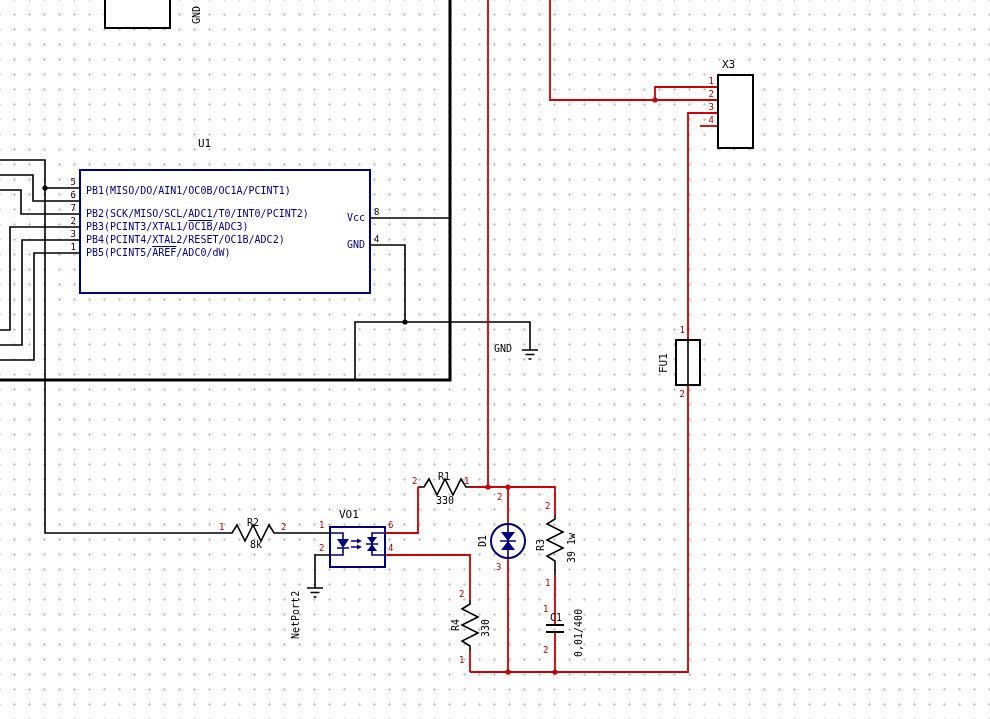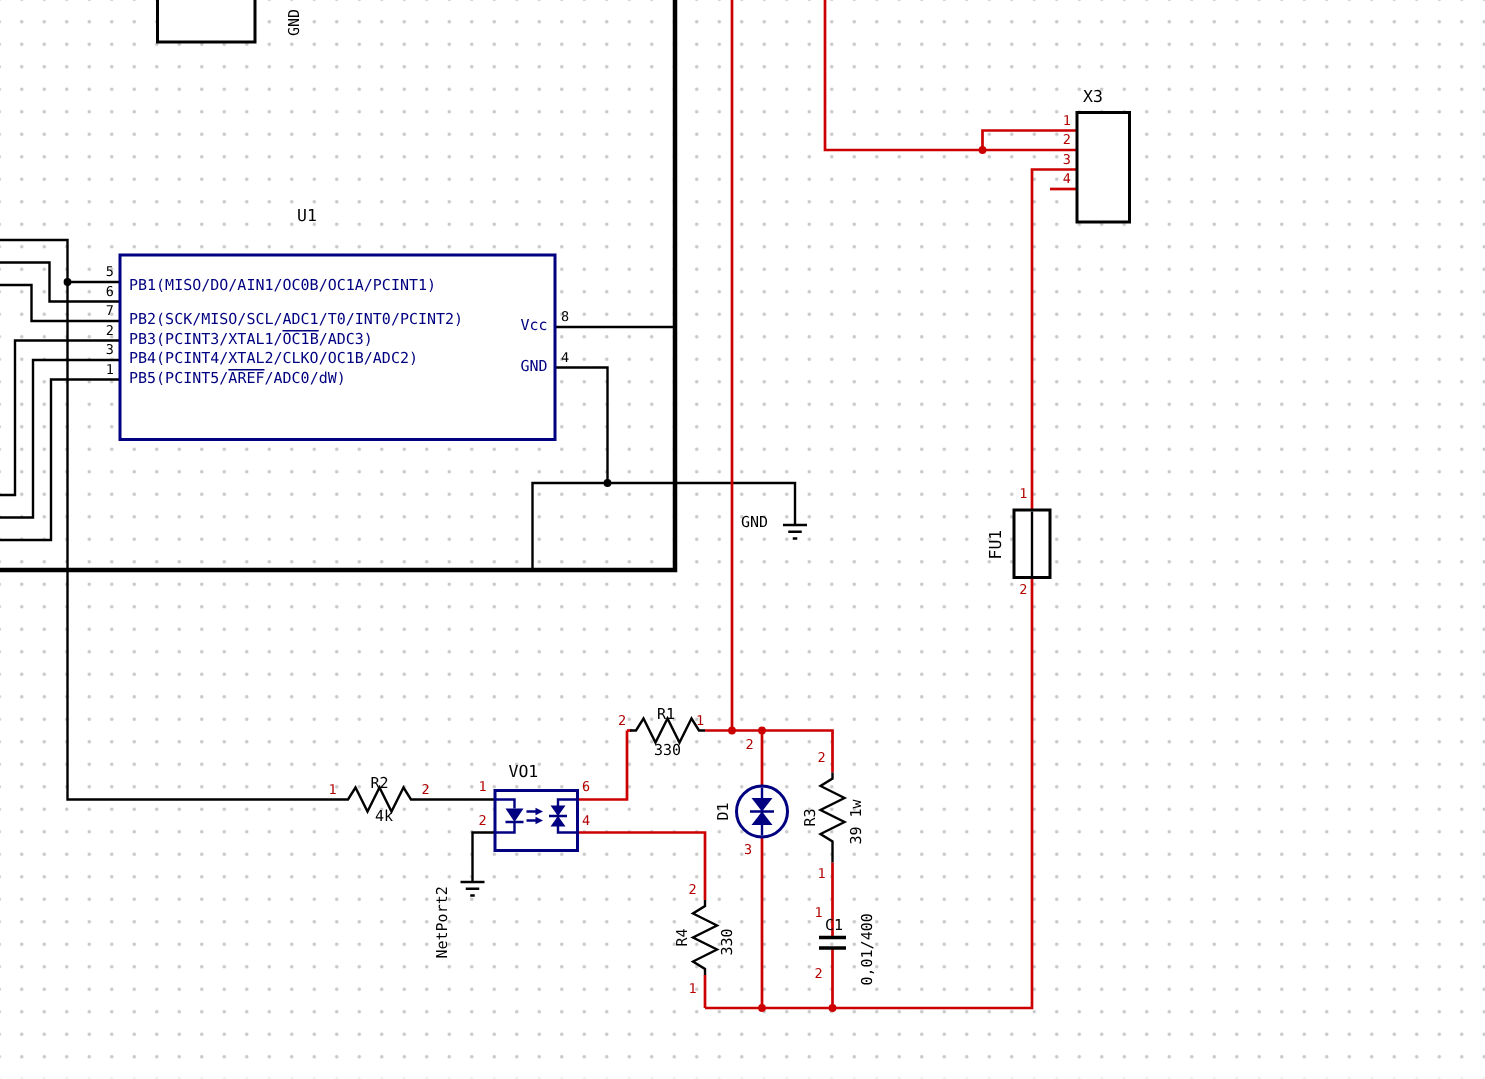--- a/index.html
+++ b/index.html
@@ -151,21 +151,21 @@
   <div class="pn pnb ra" style="left:60px;top:177px;width:16px">5</div>
   <div class="pn pnb ra" style="left:60px;top:190px;width:16px">6</div>
   <div class="pn pnb ra" style="left:60px;top:203px;width:16px">7</div>
   <div class="pn pnb ra" style="left:60px;top:216px;width:16px">2</div>
   <div class="pn pnb ra" style="left:60px;top:229px;width:16px">3</div>
   <div class="pn pnb ra" style="left:60px;top:242px;width:16px">1</div>
 
   <div class="pinname" style="left:86px;top:185px">PB1(MISO/DO/AIN1/OC0B/OC1A/PCINT1)</div>
   <div class="pinname" style="left:86px;top:208px">PB2(SCK/MISO/SCL/ADC1/T0/INT0/PCINT2)</div>
   <div class="pinname" style="left:86px;top:221px">PB3(PCINT3/XTAL1/<span class="ol">OC1B</span>/ADC3)</div>
-  <div class="pinname" style="left:86px;top:234px">PB4(PCINT4/XTAL2/CLKO/OC1B/ADC2)</div>
+  <div class="pinname" style="left:86px;top:234px">PB4(PCINT4/XTAL2/RESET/OC1B/ADC2)</div>
   <div class="pinname" style="left:86px;top:247px">PB5(PCINT5/<span class="ol">AREF</span>/ADC0/dW)</div>
 
   <div class="pinname ra" style="left:315px;top:212px;width:50px">Vcc</div>
   <div class="pn pnb" style="left:374px;top:207px">8</div>
   <div class="pinname ra" style="left:315px;top:239px;width:50px">GND</div>
   <div class="pn pnb" style="left:374px;top:234px">4</div>
 
   <div class="lbl ref" style="left:722px;top:59px">X3</div>
   <div class="pn ra" style="left:698px;top:76px;width:16px">1</div>
   <div class="pn ra" style="left:698px;top:89px;width:16px">2</div>
@@ -175,21 +175,21 @@
   <div class="lbl ref vlbl" style="left:658px;top:373px">FU1</div>
   <div class="pn ra" style="left:671px;top:325px;width:14px">1</div>
   <div class="pn ra" style="left:671px;top:389px;width:14px">2</div>
 
   <div class="lbl" style="left:438px;top:471px">R1</div>
   <div class="lbl" style="left:436px;top:495px">330</div>
   <div class="pn" style="left:412px;top:476px">2</div>
   <div class="pn" style="left:464px;top:476px">1</div>
 
   <div class="lbl" style="left:247px;top:517px">R2</div>
-  <div class="lbl" style="left:250px;top:539px">4k</div>
+  <div class="lbl" style="left:250px;top:539px">8k</div>
   <div class="pn" style="left:219px;top:522px">1</div>
   <div class="pn" style="left:281px;top:522px">2</div>
 
   <div class="lbl vlbl" style="left:535px;top:551px">R3</div>
   <div class="lbl vlbl" style="left:566px;top:563px">39 1w</div>
   <div class="pn" style="left:545px;top:501px">2</div>
   <div class="pn" style="left:545px;top:578px">1</div>
 
   <div class="lbl vlbl" style="left:450px;top:631px">R4</div>
   <div class="lbl vlbl" style="left:480px;top:637px">330</div>

